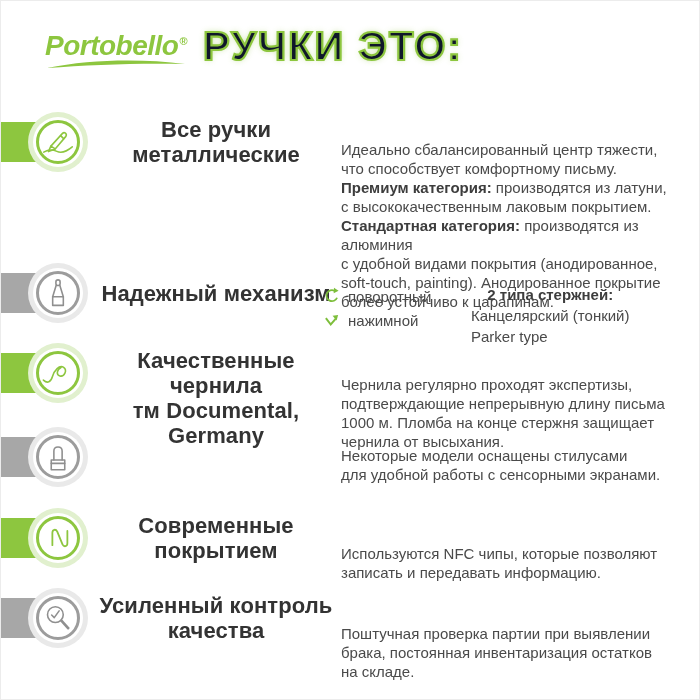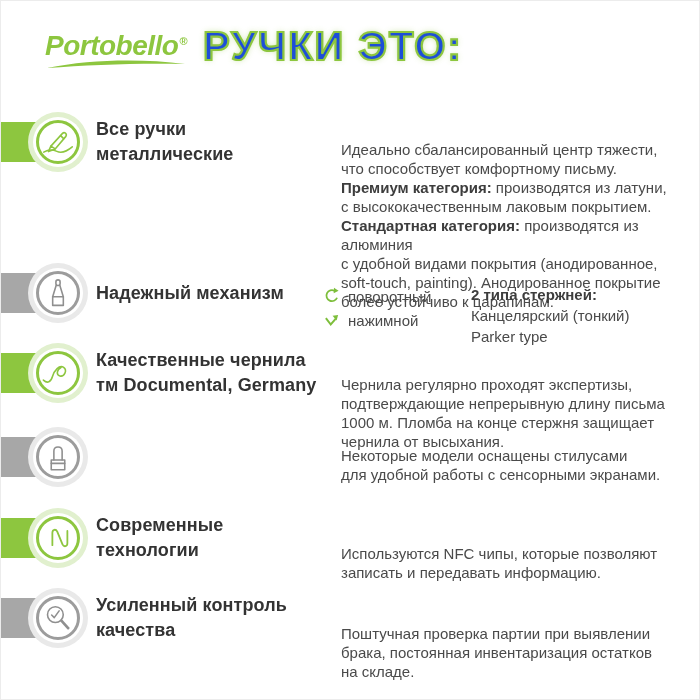--- a/index.html
+++ b/index.html
@@ -9,47 +9,47 @@
     font-family:"Liberation Sans","DejaVu Sans",sans-serif;
     color:#4a4a4a;
   }
   
   .logo{position:absolute;left:44px;top:25px;color:#8DC63F;font-style:italic;font-weight:700;font-size:28px;letter-spacing:-0.5px;line-height:30px;}
   .logo sup{font-size:11px;font-style:normal;vertical-align:super;margin-left:1px;}
   .logo-swoosh{position:absolute;left:44px;top:58px;}
   .big-title{
     position:absolute;left:202px;top:22px;
     font-size:40px;font-weight:800;letter-spacing:2px;line-height:46px;
-    color:#1d4ed8;
+    color:#0f172a;
     -webkit-text-stroke:2.2px #8DC63F;
     text-shadow:0 0 6px rgba(141,198,63,.45), 0 0 2px rgba(141,198,63,.35);
     white-space:nowrap;
   }
   
   .row-bar{position:absolute;left:0;width:68px;height:40px;border-radius:0 5px 5px 0;}
   .bar-green{background:#8DC63F;}
   .bar-gray{background:#A7A7A7;}
   .icon-circle{
     position:absolute;left:35px;width:38px;height:38px;border-radius:50%;
     background:#fff;display:flex;align-items:center;justify-content:center;
     border:3px solid;
   }
   .circle-green{border-color:#8DC63F;color:#8DC63F;box-shadow:0 0 0 3px #fff,0 0 0 8px #E1F0CE;}
   .circle-gray{border-color:#9C9C9C;color:#8F8F8F;box-shadow:0 0 0 3px #fff,0 0 0 8px #E9E9E9;}
   .icon-circle svg{width:36px;height:36px;}
   .heading{
     position:absolute;left:95px;width:240px;
-    font-size:18px;line-height:25px;font-weight:700;color:#333333;
-    white-space:pre-line;letter-spacing:0.1px;
+    font-size:22px;line-height:25px;font-weight:700;color:#333333;
+    white-space:pre-line;letter-spacing:0.1px;text-align:center;
   }
   .body-text{
     position:absolute;left:323px;width:372px;margin:17px;
     font-size:15px;line-height:19px;color:#4a4a4a;white-space:pre-line;
   }
-  .bold{font-weight:700;color:#3d3d3d;}
+  .bold{font-weight:700;color:#3d3d3d;text-align:center;}
   
   .mech-opt{position:absolute;left:322px;display:flex;align-items:center;gap:7px;font-size:15px;color:#4a4a4a;}
   .mech-opt svg{width:18px;height:18px;color:#7DBE3B;flex:0 0 auto;}
   .mech-types{position:absolute;left:470px;top:283px;font-size:15px;line-height:21px;color:#4a4a4a;}
 </style>
 </head>
 <body>
 
 <div class="page">
 
@@ -132,21 +132,21 @@
   <p class="body-text" style="top:428px">Некоторые модели оснащены стилусами
 для удобной работы с сенсорными экранами.</p>
 
   <div class="row-bar bar-green" style="top:517px"></div>
   <div class="icon-circle circle-green" style="top:515px">
     <svg viewBox="0 0 48 48" fill="none" stroke="currentColor" stroke-width="2.4" stroke-linecap="round" stroke-linejoin="round">
       <path d="M16.5 33.5 L16.5 17 C16.5 12.5 21 11.5 23 15.5 L30 32.5 C32 36.5 36.5 35.5 36.5 31 L36.5 14.5"></path>
     </svg>
   </div>
   <div class="heading" style="top:512px">Современные
-технологии</div>
+покрытием</div>
   <p class="body-text" style="top:526px">Используются NFC чипы, которые позволяют
 записать и передавать информацию.</p>
 
   <div class="row-bar bar-gray" style="top:597px"></div>
   <div class="icon-circle circle-gray" style="top:595px">
     <svg viewBox="0 0 48 48" fill="none" stroke="currentColor" stroke-width="2.1" stroke-linecap="round" stroke-linejoin="round">
       <circle cx="20.5" cy="19.5" r="10.5"></circle>
       <path d="M15.5 20 L19 23.5 L25.5 14.5"></path>
       <path d="M28.5 27.5 L37.5 37.5" stroke-width="3.6"></path>
     </svg>

